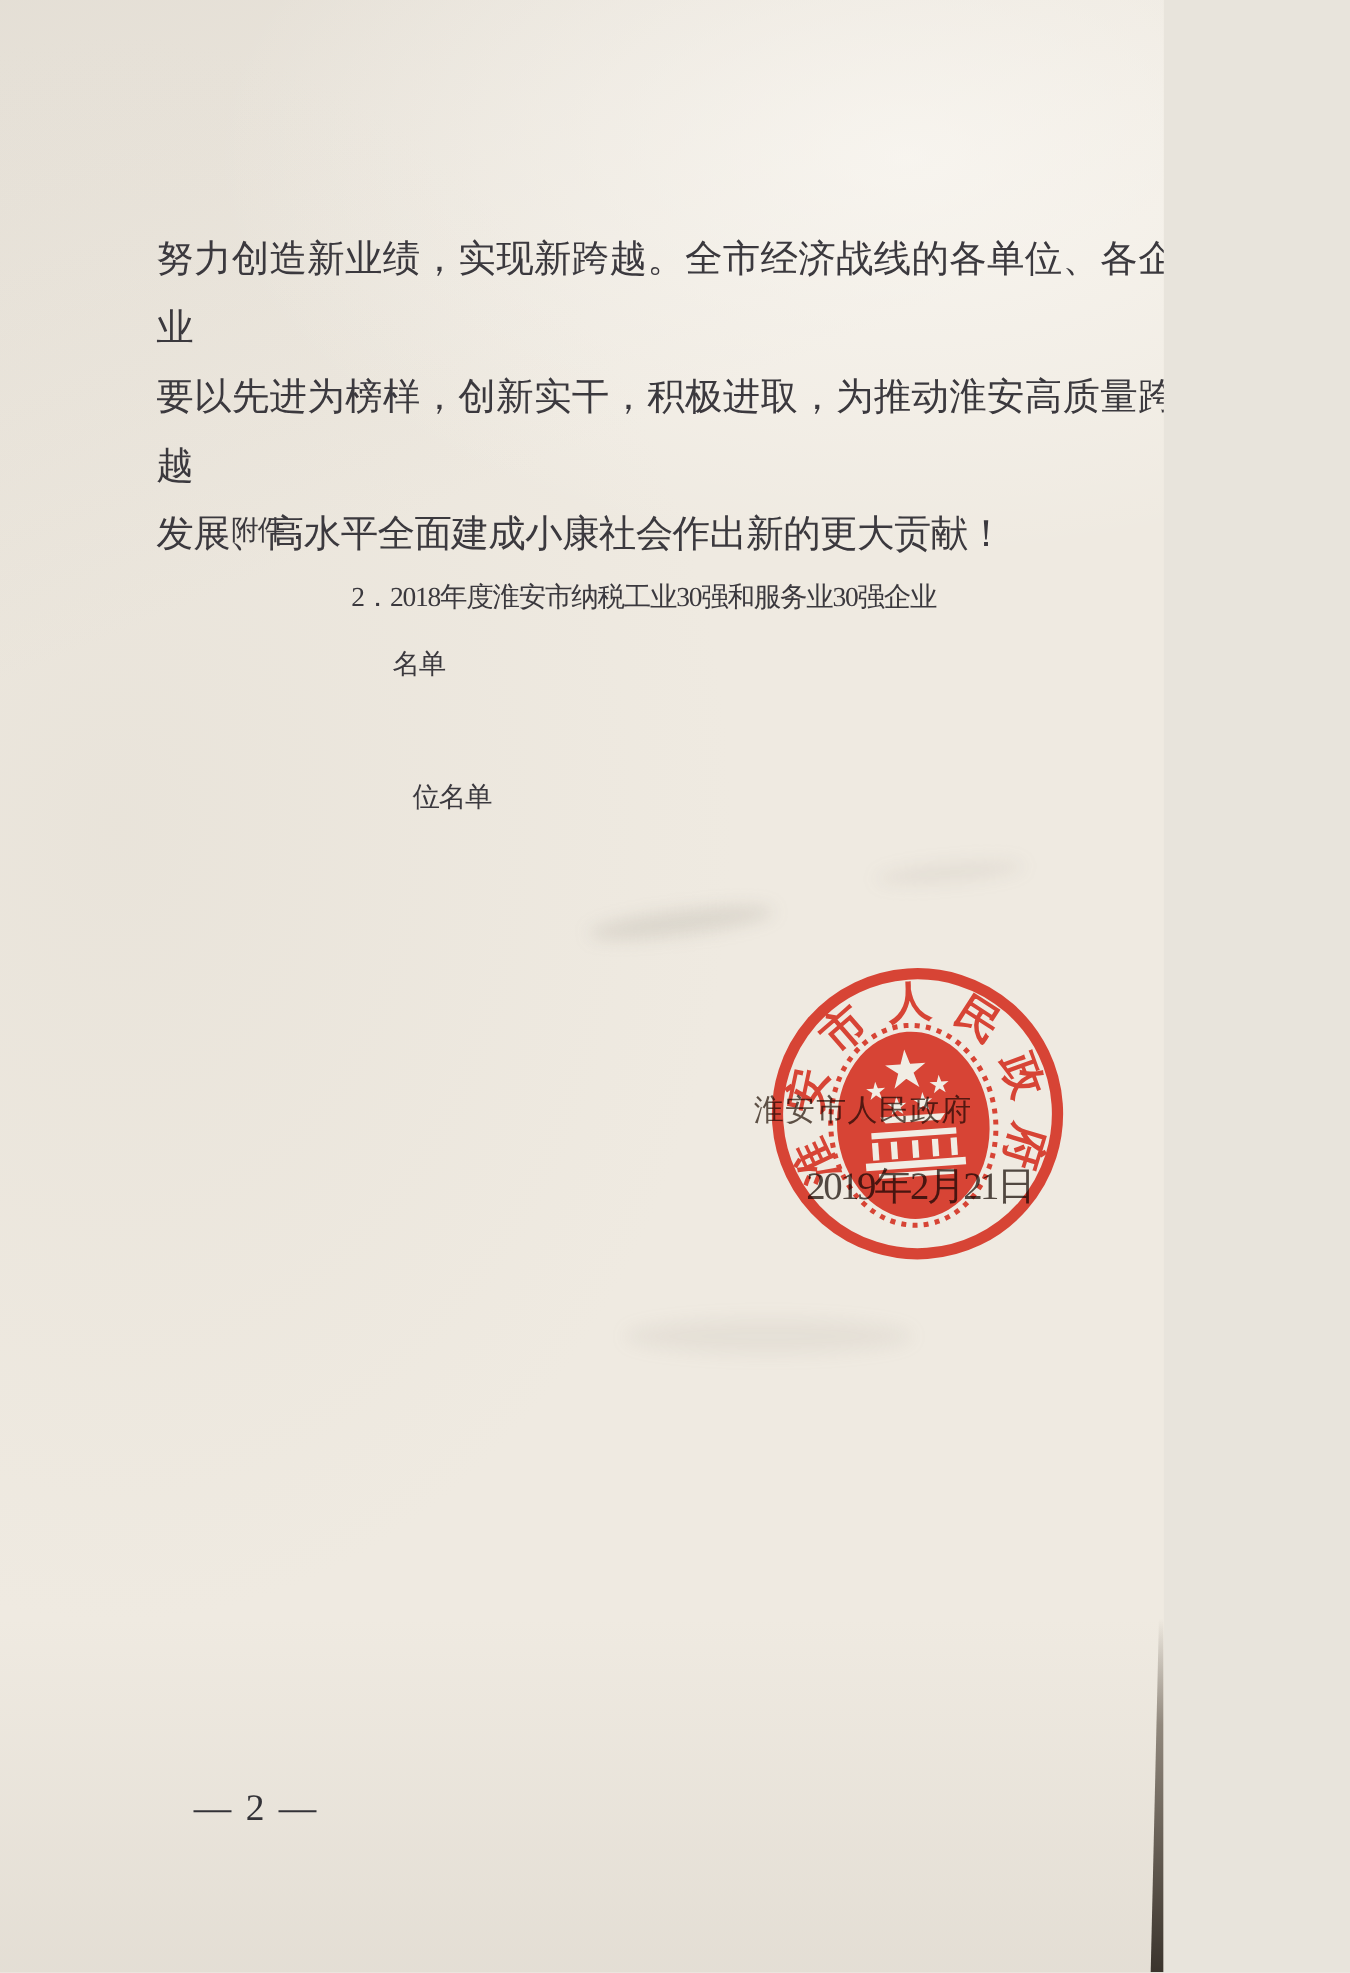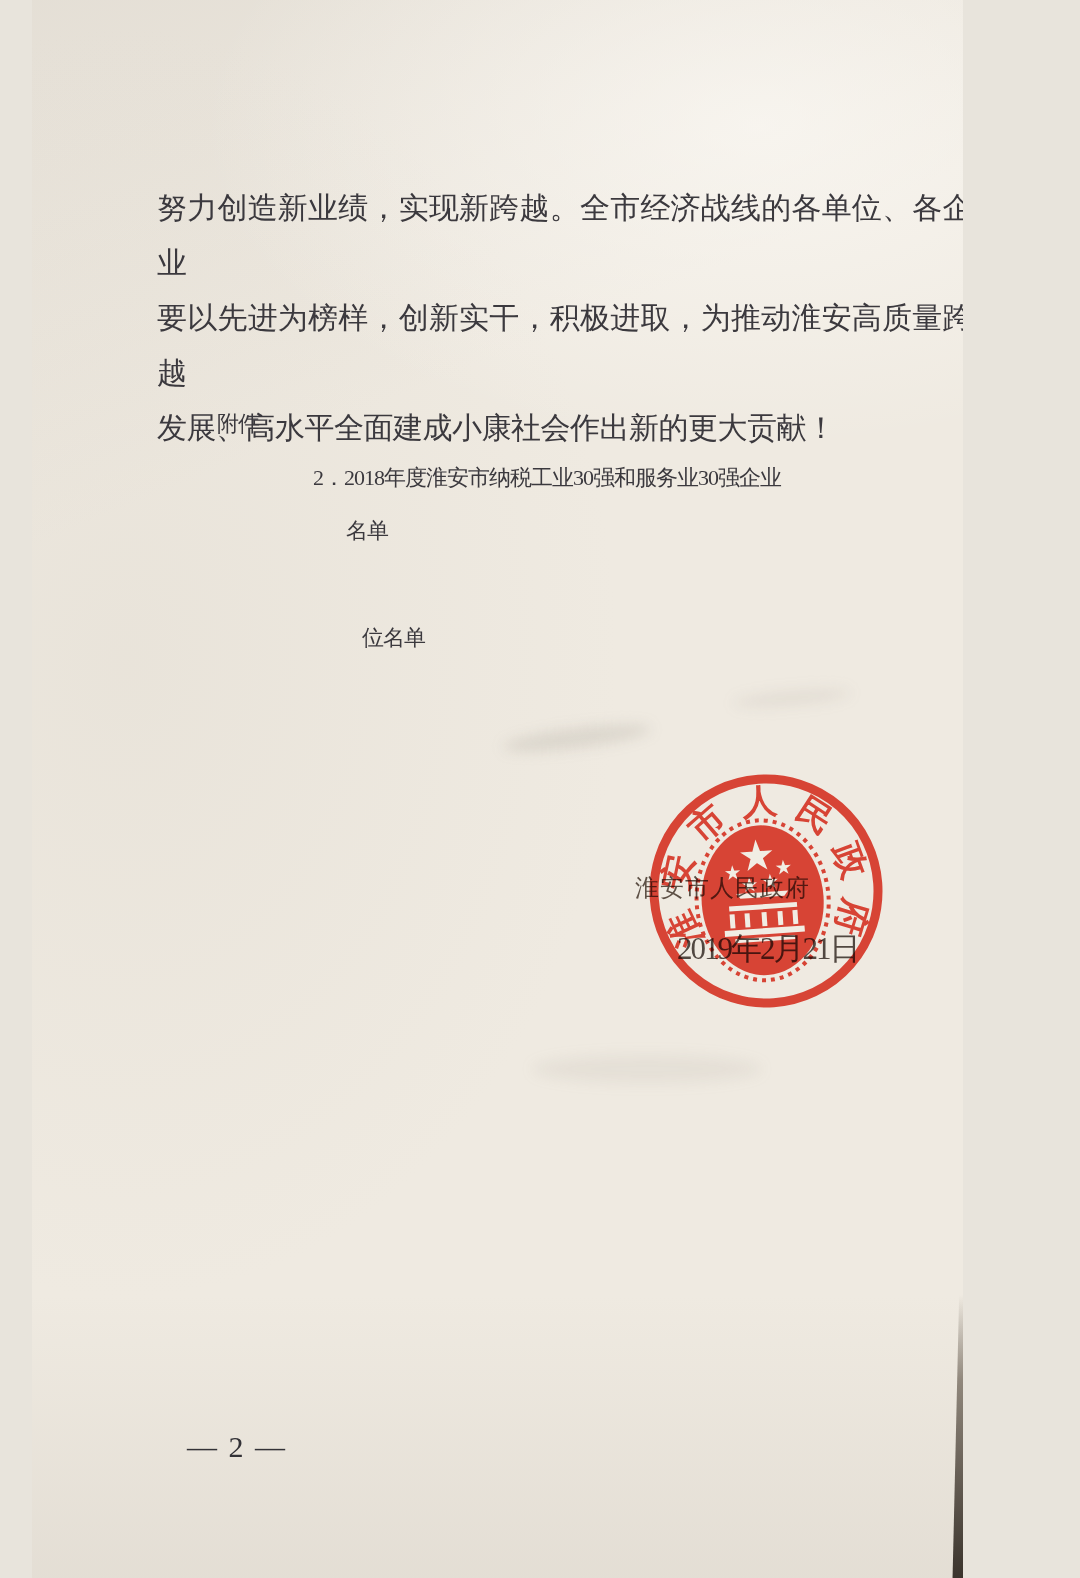--- a/index.html
+++ b/index.html
@@ -5,21 +5,20 @@
   html,body{margin:0;padding:0;background:#e8e4dc;}
   .page{
     position:relative;width:931px;height:1578px;overflow:hidden;
     font-family:"Liberation Serif","DejaVu Serif",serif;
     background:
       radial-gradient(ellipse 900px 520px at 78% 8%, rgba(253,251,247,0.65), rgba(253,251,247,0) 62%),
       radial-gradient(ellipse 760px 980px at 10% 42%, rgba(220,214,203,0.32), rgba(220,214,203,0) 65%),
       linear-gradient(158deg, rgba(211,205,195,0.38) 0%, rgba(211,205,195,0) 28%),
       linear-gradient(to bottom, rgba(0,0,0,0) 82%, rgba(182,174,162,0.20) 100%),
       #efeae1;
-    margin-left: 32px;
   }
   .body-par{
     position:absolute;left:125px;top:180px;width:815px;
     font-size:30px;line-height:55px;letter-spacing:-0.5px;color:#3b393e;
   }
   .par-line{white-space:nowrap;}
   .par-line.just{white-space:normal;text-align:justify;text-align-last:justify;}
   .att{position:absolute;font-size:22px;line-height:40px;color:#3b393e;white-space:nowrap;letter-spacing:-1px;}
   .sig{
     position:absolute;left:603px;top:872px;font-size:24px;letter-spacing:1px;

